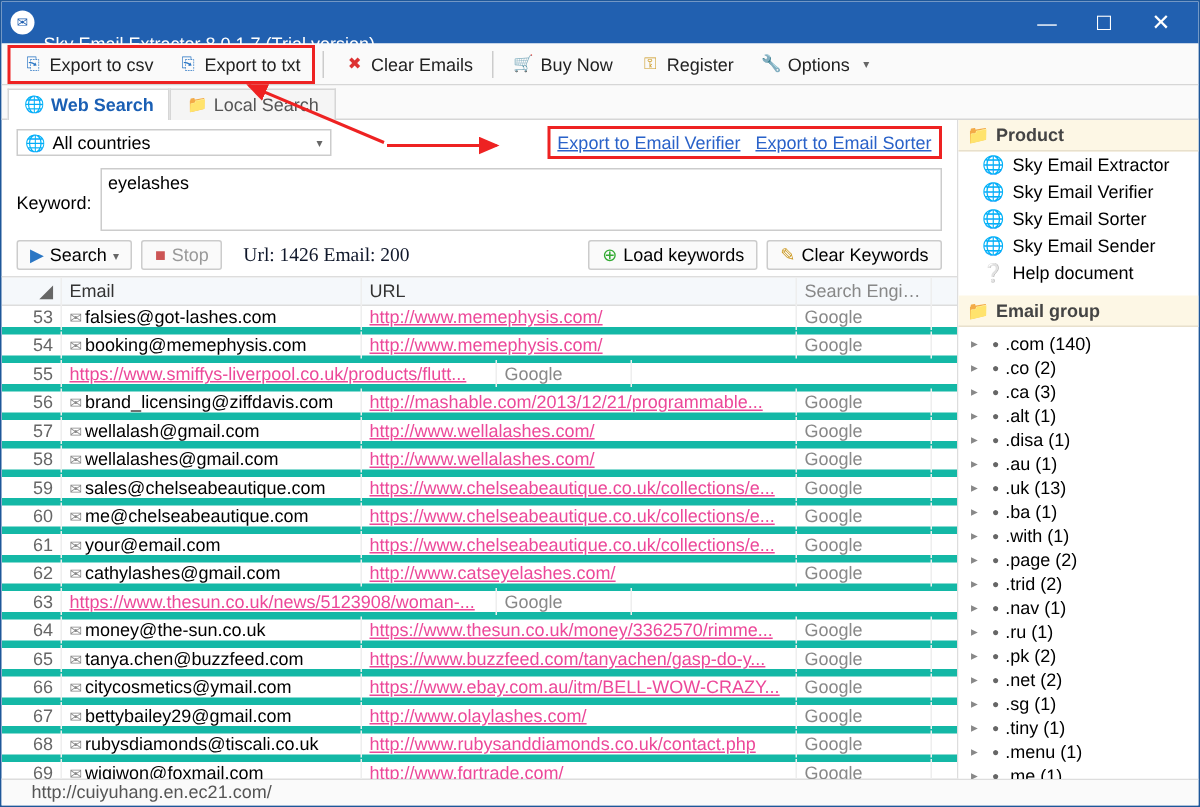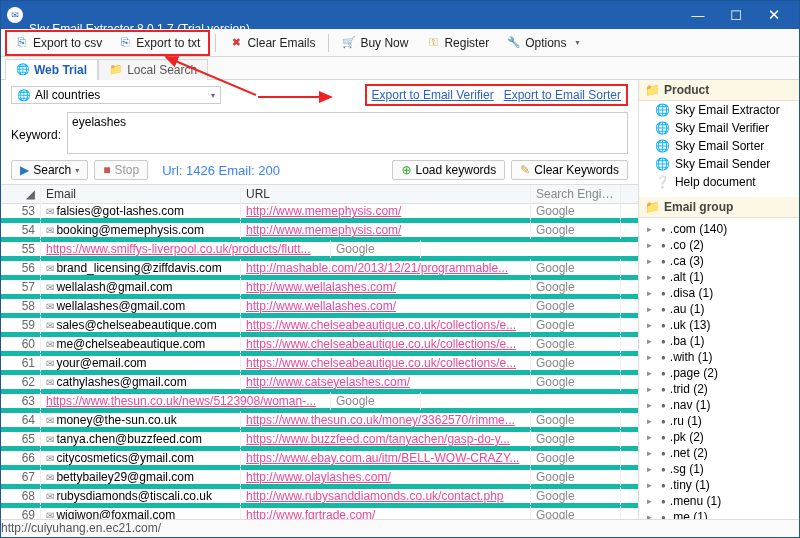--- a/index.html
+++ b/index.html
@@ -23,42 +23,42 @@
 .searchtop { display: flex; align-items: center; padding: 4px 10px; gap: 6px; }
 .countrysel { border: 1px solid #ccc; padding: 1px 5px; width: 210px; display: flex; justify-content: space-between; align-items: center; background:#fff;}
 .exportlinks { display:flex; gap:10px; border: 2px solid #e22; padding: 2px 5px; }
 .link { color: #2a62c9; text-decoration: underline; cursor: pointer; }
 .kwrow { display:flex; align-items:center; padding: 2px 10px; gap:6px;}
 .kwlabel { padding-top:4px;}
 .kwarea { flex:1; border:1px solid #ccc; height:42px; padding:2px 4px; overflow:auto; resize:none; font-family:inherit; font-size:12px;}
 .ctrlrow { display:flex; align-items:center; padding:4px 10px; gap:6px;}
 .btn { border:1px solid #ccc; padding:2px 8px; display:flex; align-items:center; gap:4px; background:#fafafa; cursor:pointer; border-radius:2px;}
 .btn.disabled { color:#999;}
-.stats { color:#3b82f6; padding-left:8px; flex:1; font-size:13px;}
+.stats { color:#0f172a; padding-left:8px; flex:1; font-size:13px;font-family:Liberation Serif, serif;}
 .grid { flex:1; overflow:auto; border-top:1px solid #ddd;}
 .gridhead, .gridrow { display:flex; align-items:center; }
 .gridhead { background:#f5f8fb; border-bottom:1px solid #ddd; font-weight:normal; color:#333;}
 .gridhead > div, .gridrow > div { padding:2px 5px; border-right:1px solid #eee; overflow:hidden; white-space:nowrap; text-overflow:ellipsis;}
 .col-n { width:40px; text-align:right; color:#666;}
 .col-email { width:200px; }
 .col-url { width:290px; }
 .col-se { width:90px; color:#888;}
 .gridrow .col-url { color:#ec4899; text-decoration:underline; cursor:pointer;}
 .gridrow { border-bottom:5px solid #14b8a6; height:19px;}
 .envelope { color:#888; font-size:10px; margin-right:2px;}
 .redbox { border:2px solid #e22; display:inline-flex;}
 .rpanel-title { padding:3px 6px; font-weight:bold; color:#444; display:flex; align-items:center; gap:4px; border-bottom:1px solid #e8e0cc; background:#fdf7e5;}
 .rpanel-title .folder { color:#d9a52a;}
 .rpanel-item { display:flex; align-items:center; gap:5px; padding:2px 6px 2px 16px; cursor:pointer;}
 .rpanel-item .bullet { color:#2a76c4;}
 .tree { flex:1; overflow:auto; padding:3px 0 3px 8px;}
 .tree-item { display:flex; align-items:center; gap:4px; padding:1px 0;}
 .tree-item .exp { width:10px; color:#888; font-size:9px;}
 .tree-item .dot { color:#666; font-size:8px;}
-.statusbar { height:18px; border-top:1px solid #ddd; padding:1px 0; font-size:11px; color:#555; background:#fafafa;}
+.statusbar { height:18px; border-top:1px solid #ddd; padding:1px 20px; font-size:11px; color:#555; background:#fafafa;}
 svg.arrow { position:absolute; pointer-events:none; z-index:5;}
 .leftwrap { position:relative;}
 </style>
 </head>
 <body>
 
 <div class="titlebar">
   <div class="app-icon">✉</div>
   <div class="title">Sky Email Extractor 8.0.1.7 (Trial version)</div>
   <div class="winbtn">—</div>
@@ -95,21 +95,21 @@
   <span class="toolbtn">
     <span class="icon" style="color:#888">🔧</span>
     <span>Options</span>
     <span class="icon" style="font-size:8px;color:#666">▾</span>
   </span>
 </div>
 
 <div class="tabs">
   <div class="tab active">
     <span class="icon" style="color:#2a76c4">🌐</span>
-    <span>Web Trial</span>
+    <span>Web Search</span>
   </div>
   <div class="tab inactive">
     <span class="icon" style="color:#d9a52a">📁</span>
     <span>Local Search</span>
   </div>
 </div>
 
 <svg class="arrow" width="350" height="70" style="left:30px;top:18px">
   <defs>
         <marker id="ah" markerWidth="8" markerHeight="8" refX="6" refY="3" orient="auto">

